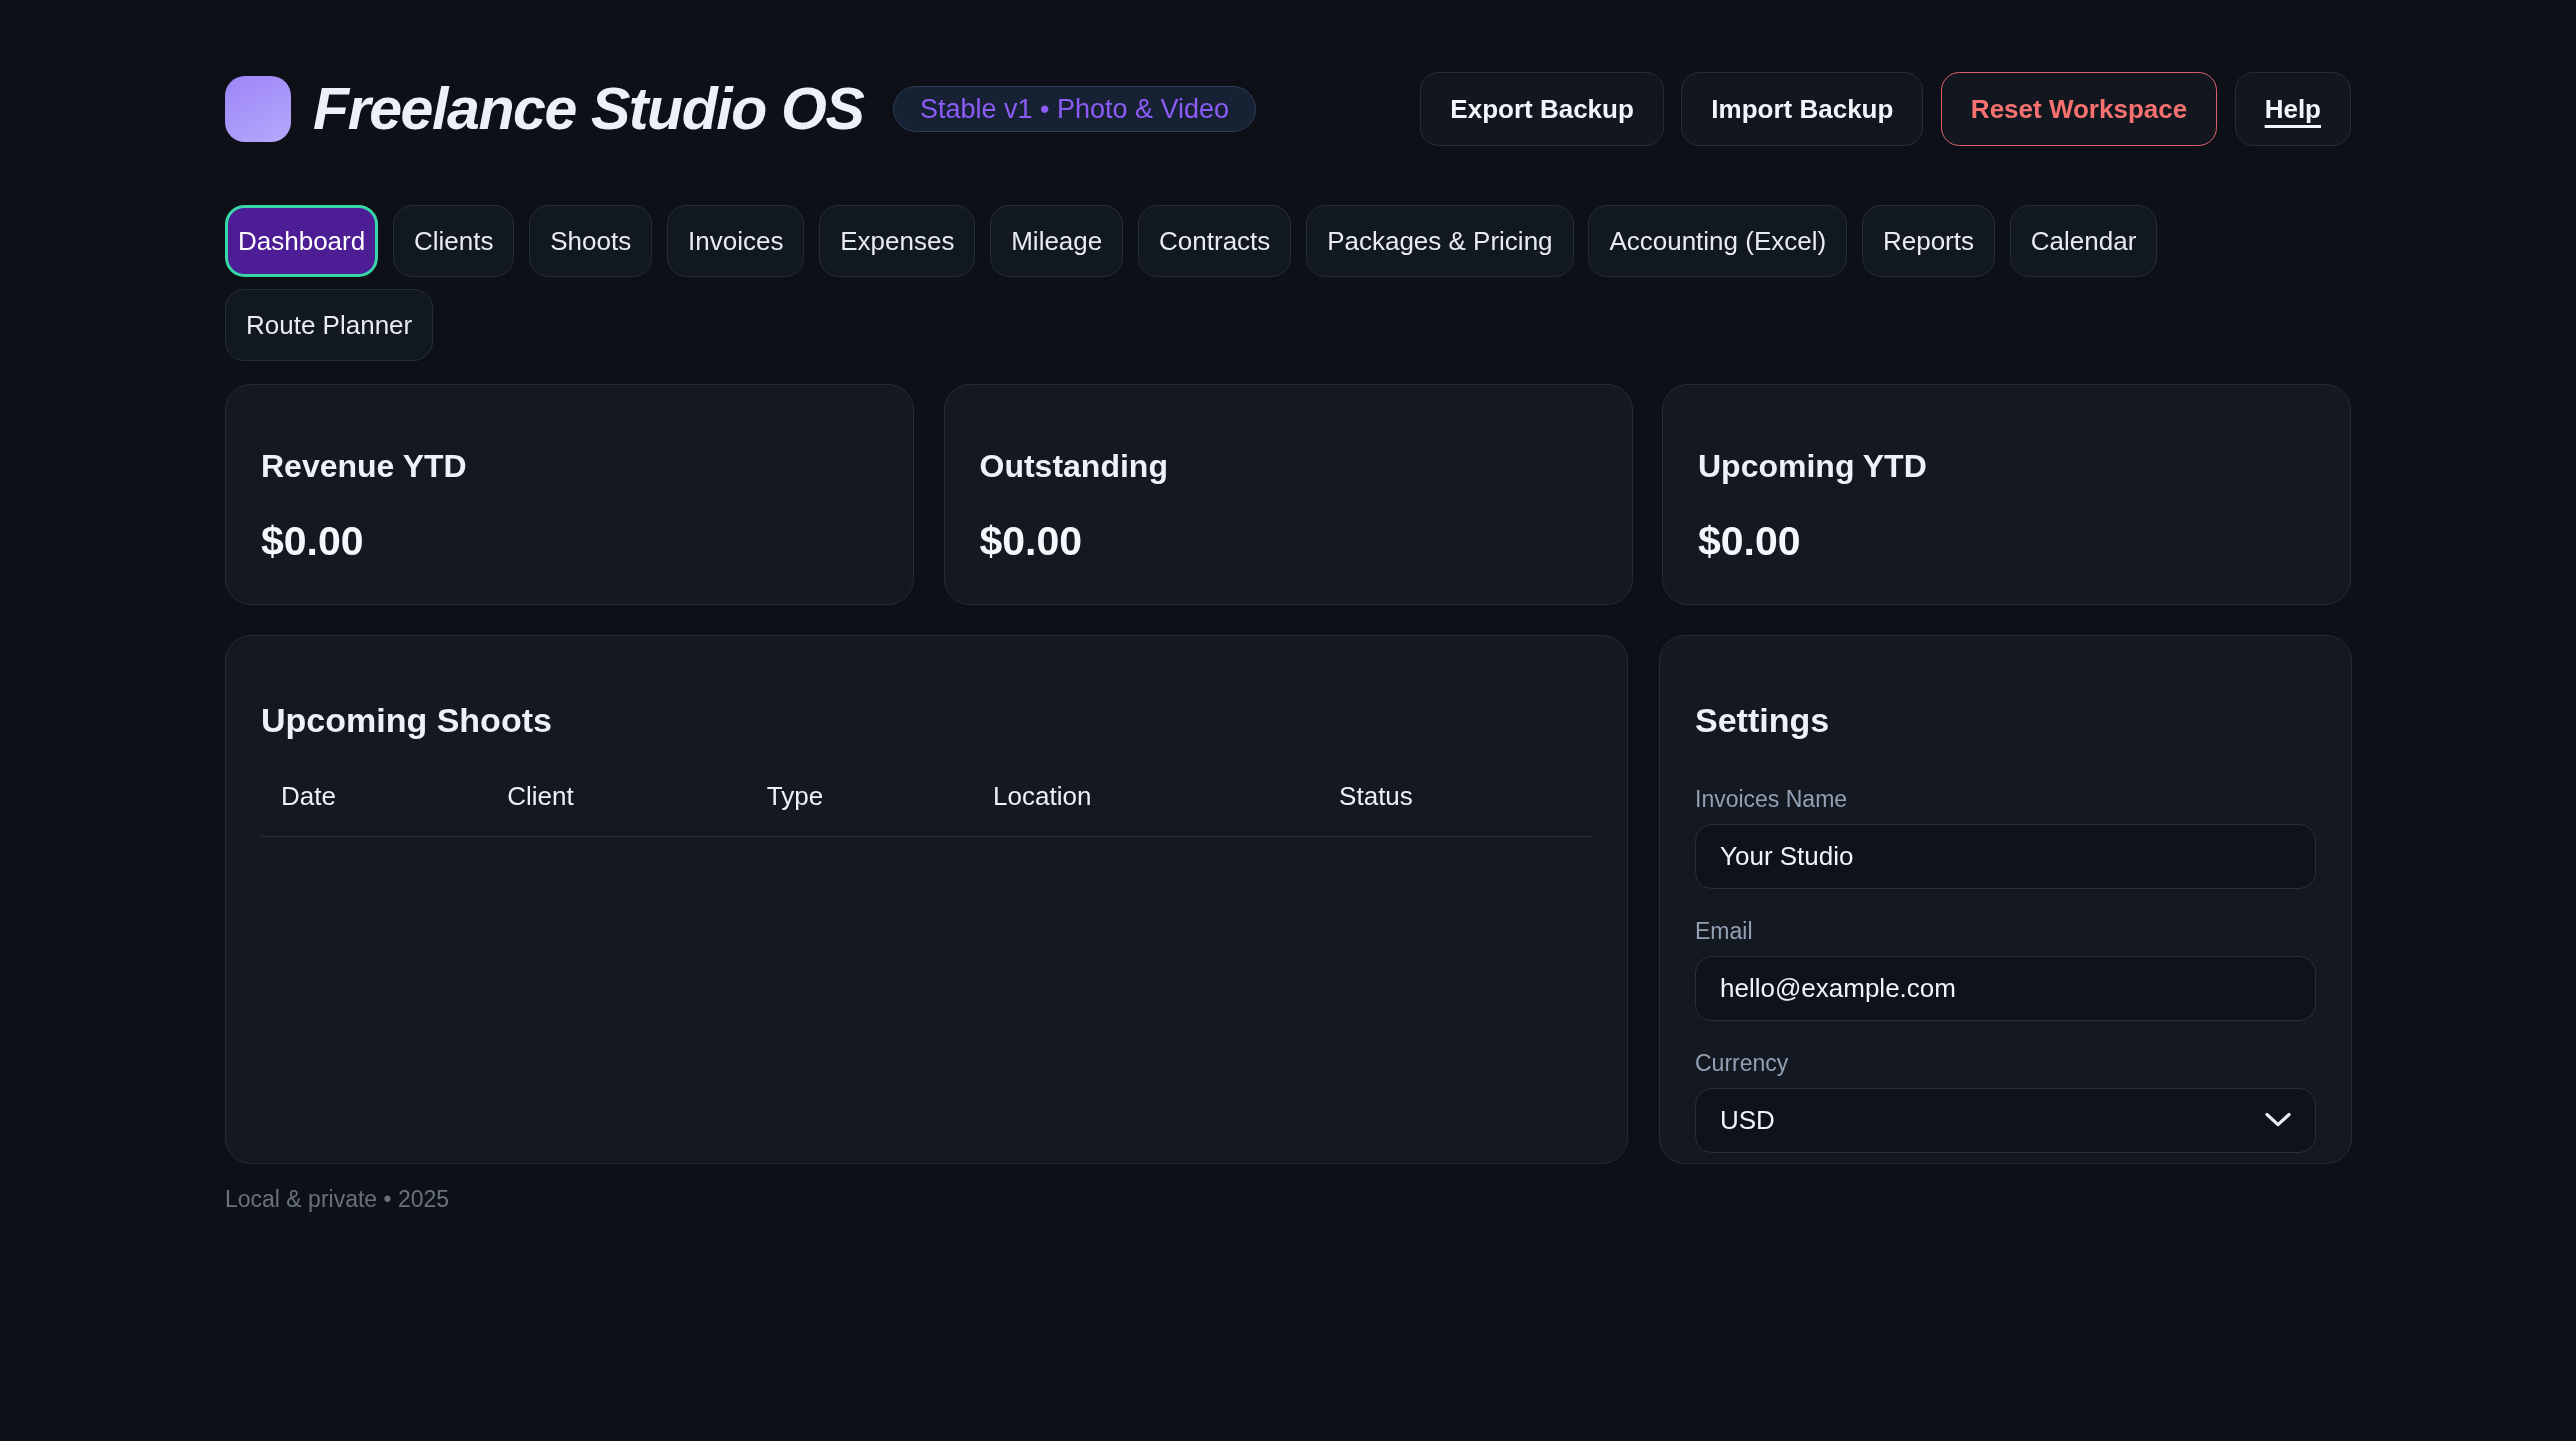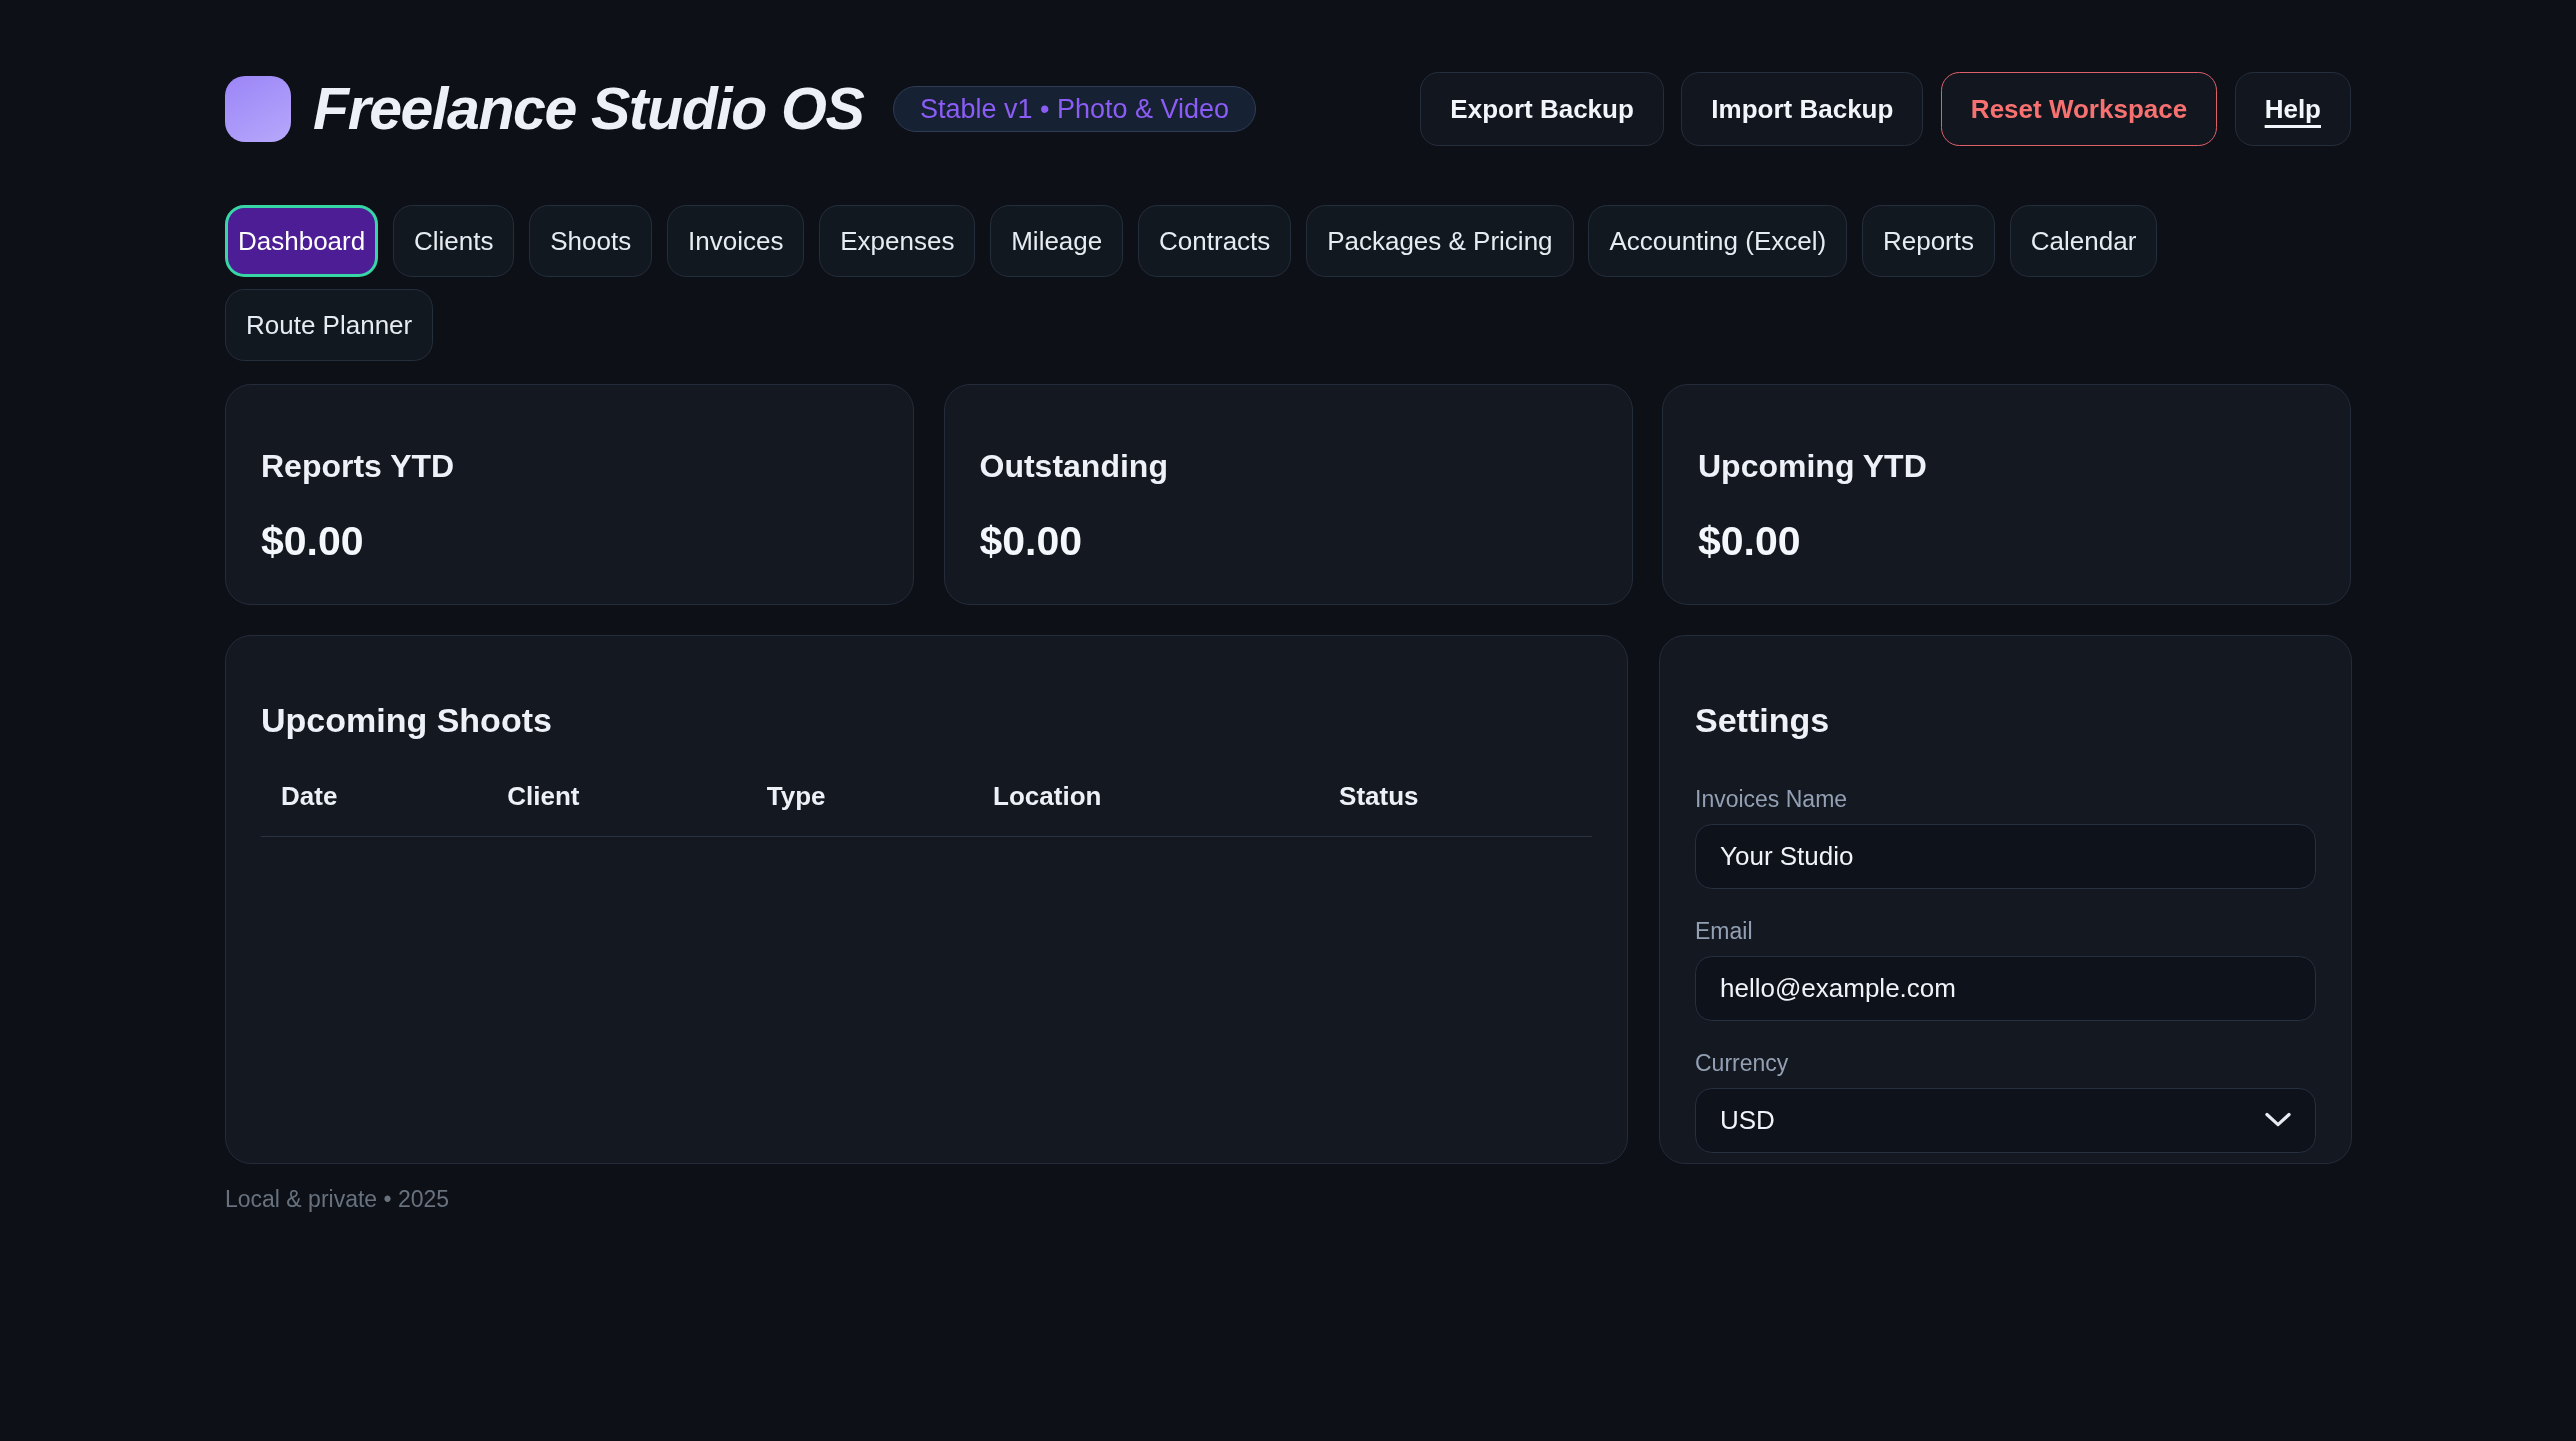--- a/index.html
+++ b/index.html
@@ -60,21 +60,21 @@
   .stat-value { margin-top:33px; font-size:41px; font-weight:800; color:#f4f7fb; }
 
   
   .main { margin-top:29.5px; display:grid; grid-template-columns:1403px 693px; gap:31px; }
   .panel { height:529px; padding:0 35px; }
   .panel-title { padding-top:65px; font-size:34px; font-weight:700; color:#eef2f8; }
 
   
   .shoots-table { width:100%; margin-top:41px; border-collapse:collapse; }
   .shoots-table th {
-    text-align:left; font-size:26px; font-weight:700; color:#edf1f7;
+    text-align:left; font-size:26px; font-weight:400; color:#edf1f7;
     padding:0 0 24px 20px; border-bottom:1.8px solid #2a3342;
   }
   .col-date{width:17%} .col-client{width:19.5%} .col-type{width:17%}
   .col-location{width:26%} .col-status{width:20.5%}
 
   
   .settings-title { margin-bottom:46px; }
   .field + .field { margin-top:29px; }
   .field-label { display:block; font-size:23px; color:#93a0b4; margin-bottom:11px; }
   .text-input, .select-input {
@@ -124,21 +124,21 @@
     <button class="tab">Contracts</button>
     <button class="tab">Packages &amp; Pricing</button>
     <button class="tab">Accounting (Excel)</button>
     <button class="tab">Reports</button>
     <button class="tab">Calendar</button>
     <button class="tab">Route Planner</button>
   </div>
 
   <div class="stats">
     <div class="card stat-card">
-      <div class="stat-title">Reports YTD</div>
+      <div class="stat-title">Revenue YTD</div>
       <div class="stat-value">$0.00</div>
     </div>
     <div class="card stat-card">
       <div class="stat-title">Outstanding</div>
       <div class="stat-value">$0.00</div>
     </div>
     <div class="card stat-card">
       <div class="stat-title">Upcoming YTD</div>
       <div class="stat-value">$0.00</div>
     </div>

